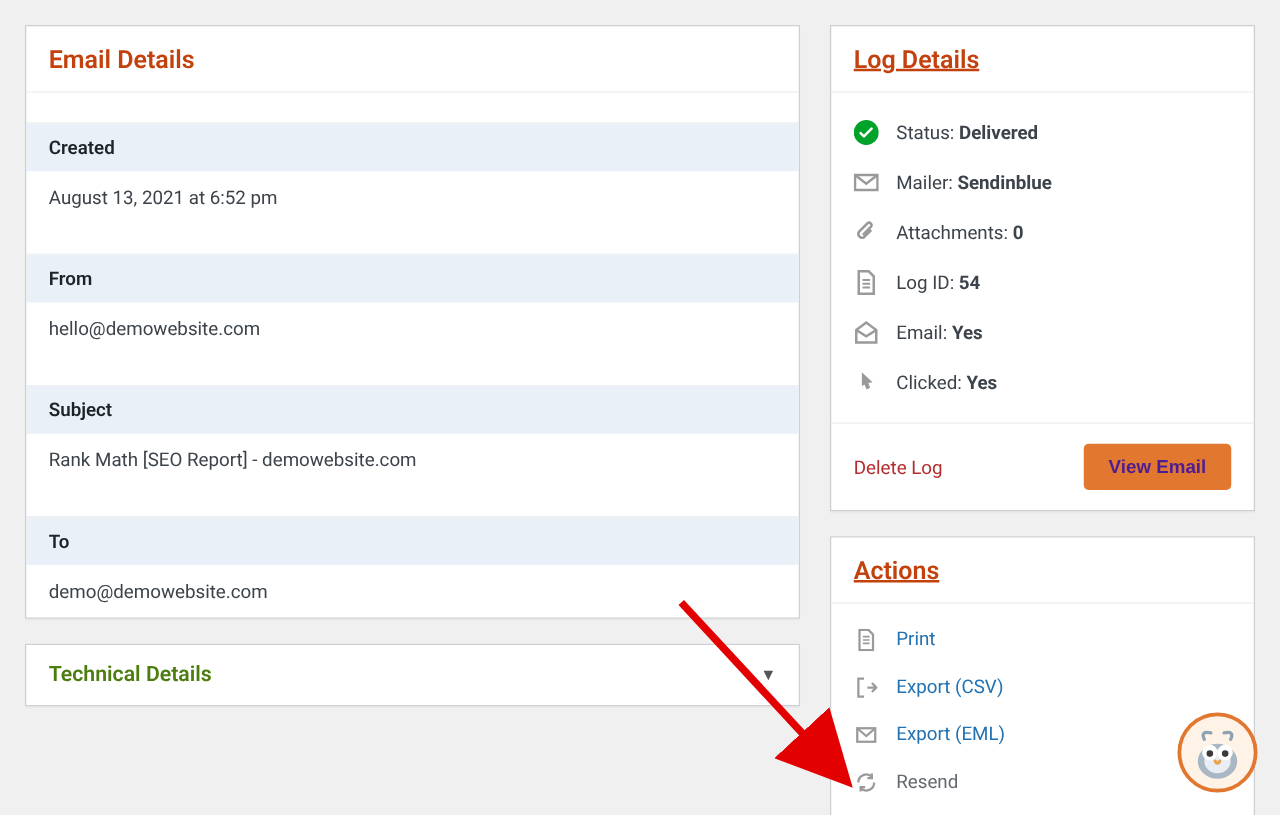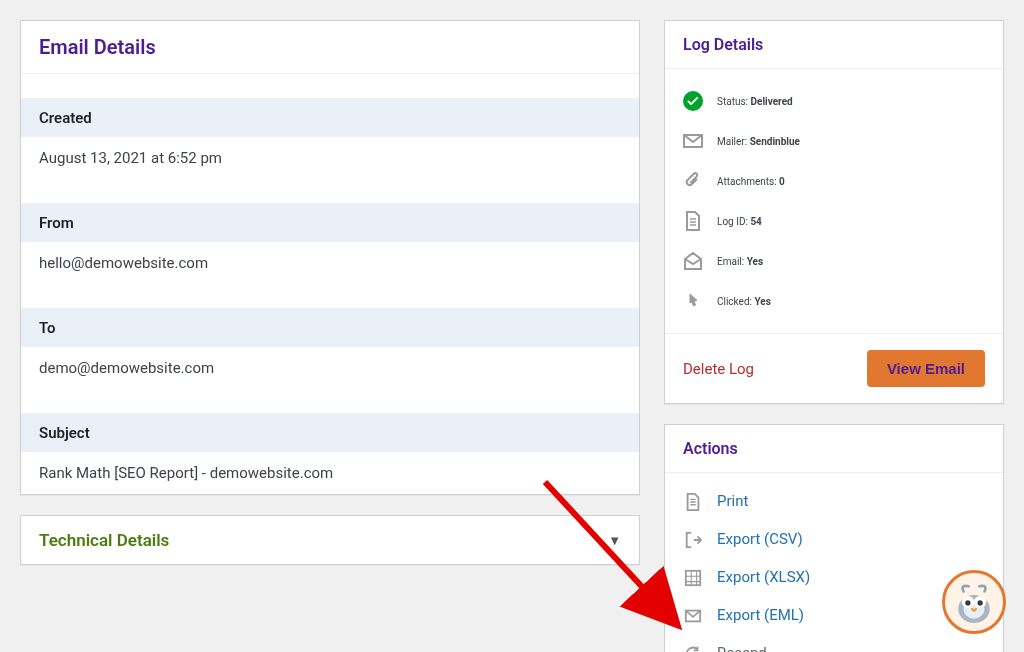--- a/index.html
+++ b/index.html
@@ -24,24 +24,24 @@
   .card {
     background: #fff;
     border: 1px solid #ccd0d4;
     box-shadow: 0 1px 1px rgba(0,0,0,0.04);
     margin-bottom: 20px;
   }
   .card-header {
     padding: 14px 18px;
     font-size: 20px;
     font-weight: 600;
-    color: #4c1d95;
+    color: #c2410c;
     border-bottom: 1px solid #eee;
   }
-  .card-header.sm { font-size: 16px; }
+  .card-header.sm { font-size: 20px; text-decoration: underline; }
 
   .kvrow {
     display: block;
   }
   .kvlabel {
     background: #e9f0f7;
     padding: 10px 18px;
     font-weight: 600;
     color: #1d2327;
     font-size: 15px;
@@ -75,21 +75,21 @@
   }
 
   .log-list {
     padding: 12px 18px 12px 18px;
   }
   .log-item {
     display: flex;
     align-items: center;
     gap: 14px;
     padding: 10px 0;
-    font-size: 10px;
+    font-size: 15px;
     color: #3c434a;
   }
   .log-item .icon {
     width: 20px;
     height: 20px;
     display: flex;
     align-items: center;
     justify-content: center;
     color: #9a9a9a;
     flex-shrink: 0;
@@ -182,27 +182,27 @@
         <div class="kvlabel">Created</div>
         <div class="kvval">August 13, 2021 at 6:52 pm</div>
       </div>
 
       <div class="kvrow">
         <div class="kvlabel">From</div>
         <div class="kvval">hello@demowebsite.com</div>
       </div>
 
       <div class="kvrow">
+        <div class="kvlabel">Subject</div>
+        <div class="kvval">Rank Math [SEO Report] - demowebsite.com</div>
+      </div>
+
+      <div class="kvrow">
         <div class="kvlabel">To</div>
         <div class="kvval">demo@demowebsite.com</div>
-      </div>
-
-      <div class="kvrow">
-        <div class="kvlabel">Subject</div>
-        <div class="kvval">Rank Math [SEO Report] - demowebsite.com</div>
       </div>
     </div>
 
     <div class="tech-card">
       <span class="title">Technical Details</span>
       <span class="caret">▼</span>
     </div>
   </div>
 
   <div class="right-col">
@@ -299,29 +299,20 @@
           </span>
           <span>Print</span>
         </div>
         <div class="action-item">
           <span class="icon">
             <svg viewBox="0 0 20 20" width="18" height="18" fill="none" stroke="#9a9a9a" stroke-width="2">
                 <path d="M8 2H3v16h5M11 10h8M15 6l4 4-4 4"></path>
               </svg>
           </span>
           <span>Export (CSV)</span>
-        </div>
-        <div class="action-item">
-          <span class="icon">
-            <svg viewBox="0 0 20 20" width="18" height="18" fill="none" stroke="#9a9a9a" stroke-width="2">
-                <rect x="2" y="2" width="16" height="16"></rect>
-                <path d="M2 8h16M2 14h16M8 2v16M14 2v16" stroke-width="1.2"></path>
-              </svg>
-          </span>
-          <span>Export (XLSX)</span>
         </div>
         <div class="action-item">
           <span class="icon">
             <svg viewBox="0 0 20 20" width="18" height="18" fill="none" stroke="#9a9a9a" stroke-width="2">
                 <rect x="2" y="4" width="16" height="12"></rect>
                 <path d="M2 4l8 7 8-7"></path>
               </svg>
           </span>
           <span>Export (EML)</span>
         </div>

